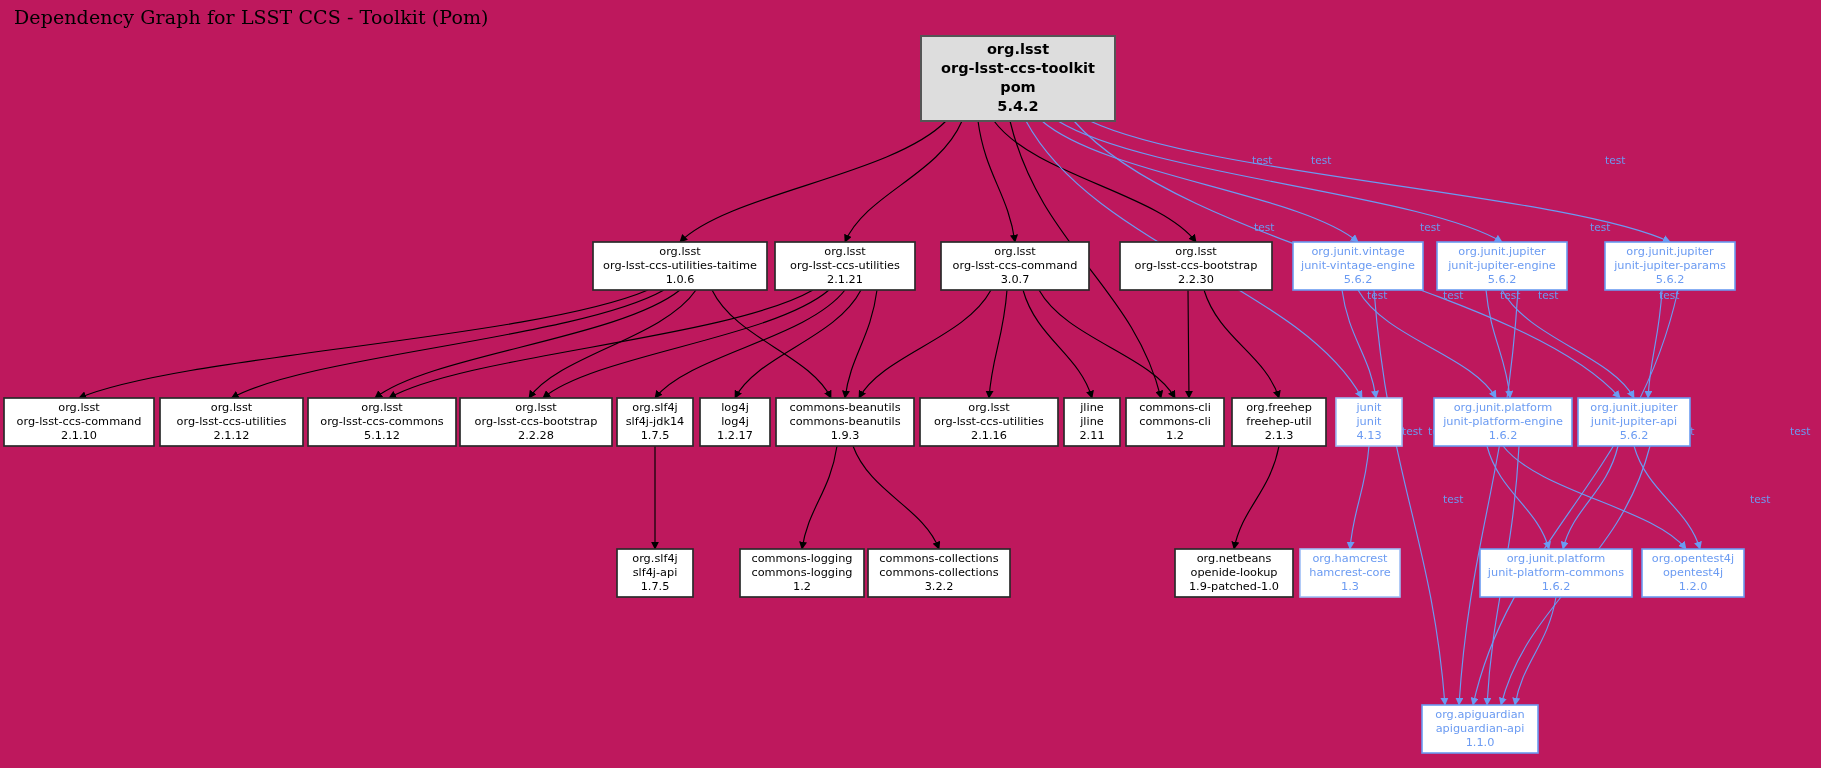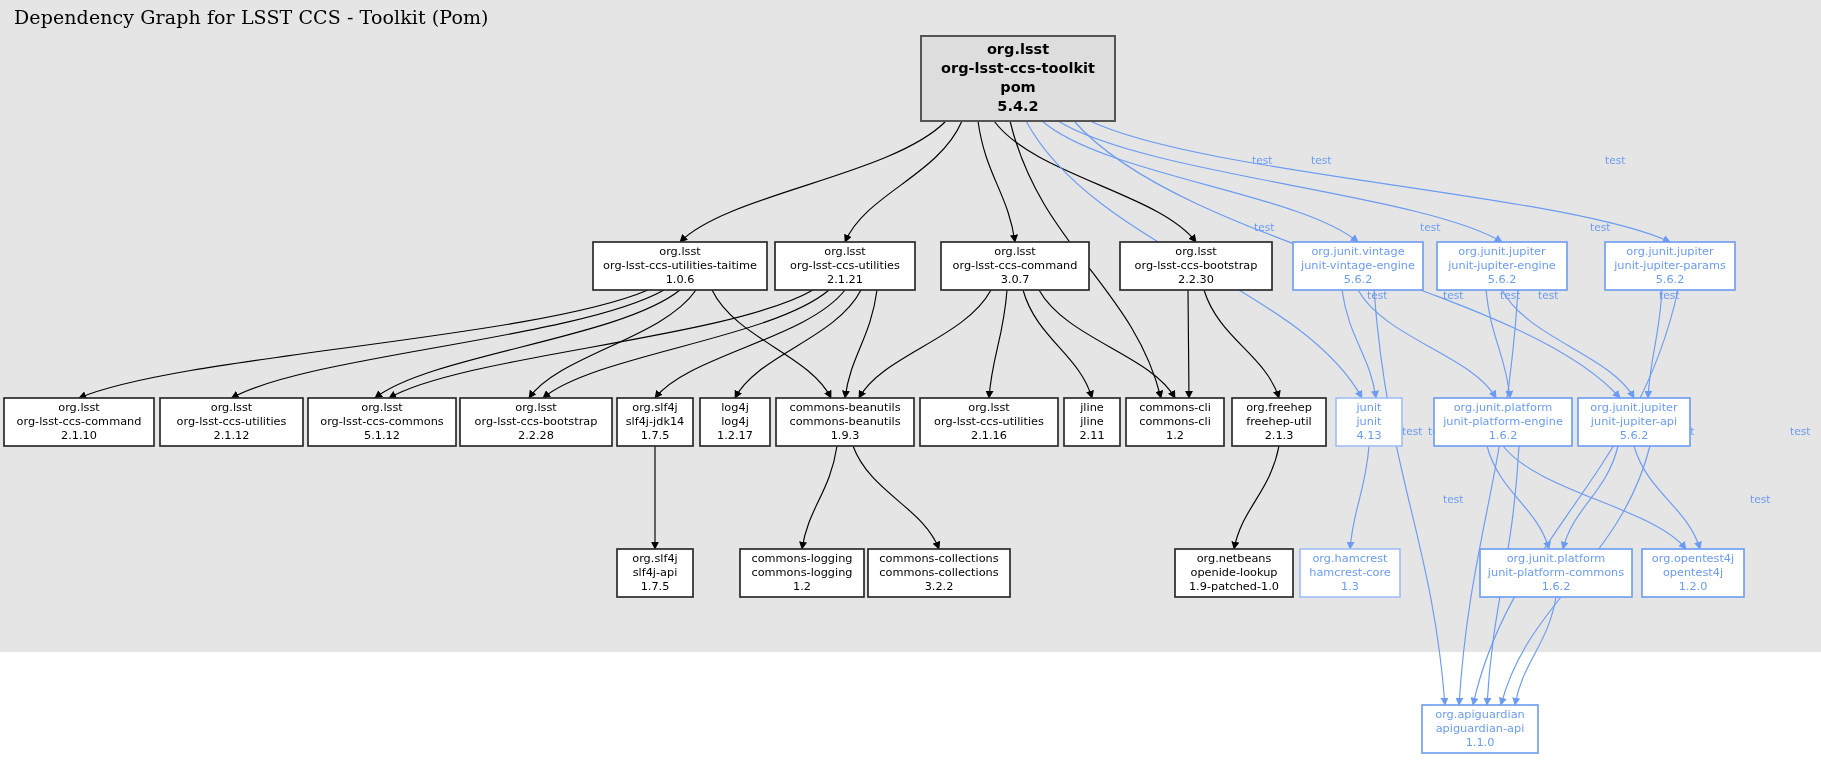--- a/index.html
+++ b/index.html
@@ -6,22 +6,22 @@
   html, body {
     margin: 0; padding: 0;
     background: #ffffff;
     width: 1821px; height: 768px;
     overflow: hidden;
     font-family: "DejaVu Sans", sans-serif;
   }
   #page {
     position: relative;
     width: 1821px;
-    height: 652px;
-    background: #e5e5e5;
+    height: 768px;
+    background: #be185d;
     padding-left: 44px;
   }
   #graph-title {
     position: absolute;
     left: 14px;
     top: 6px;
     font-family: "DejaVu Serif", serif;
     font-size: 19px;
     color: #000000;
     white-space: nowrap;

